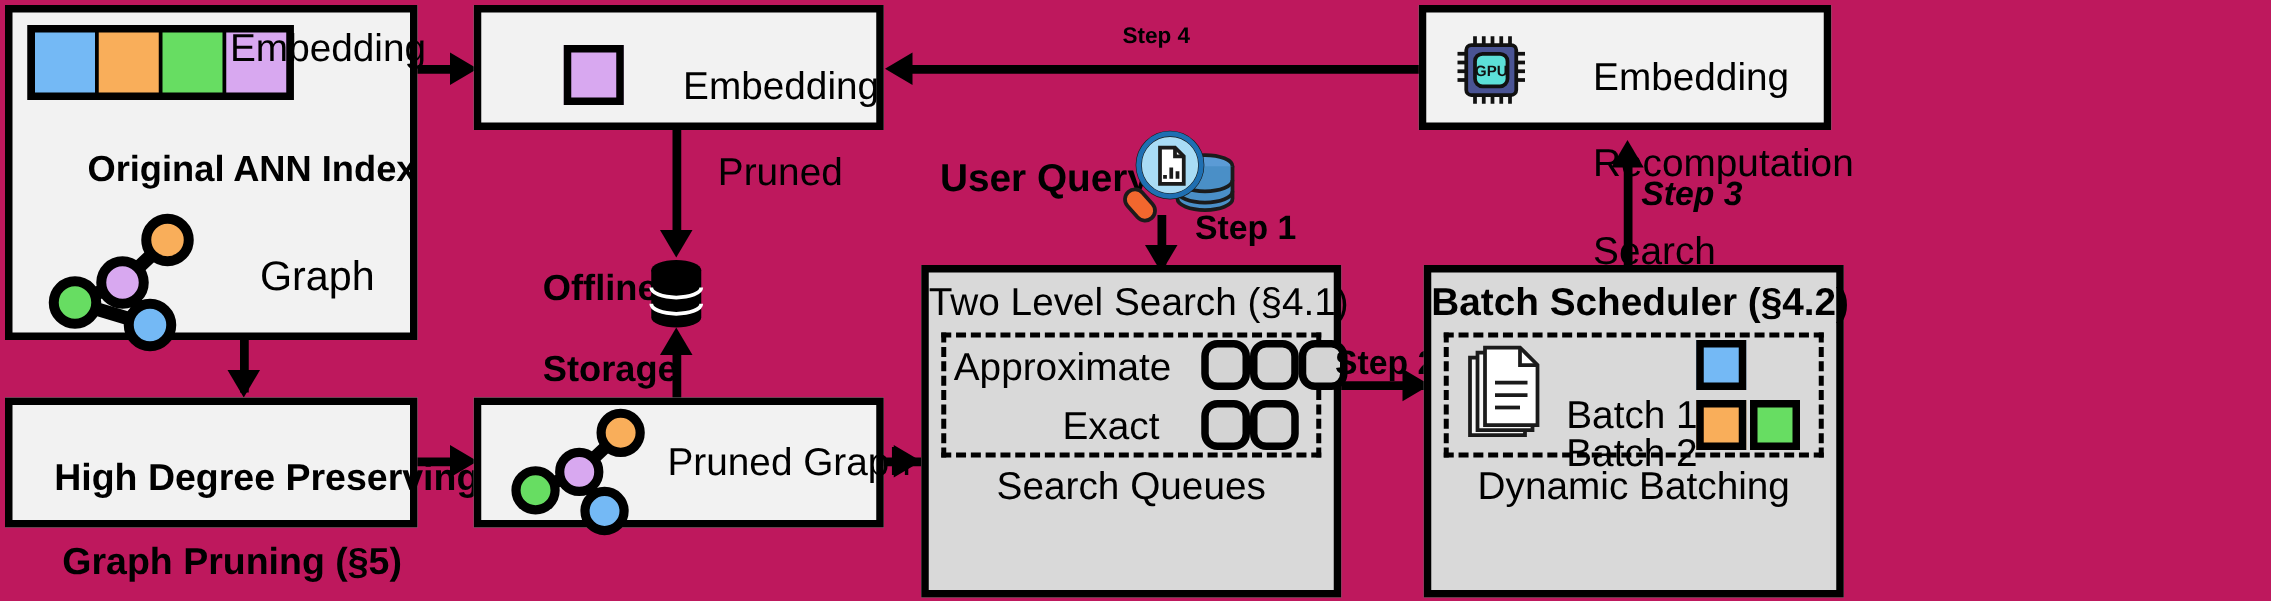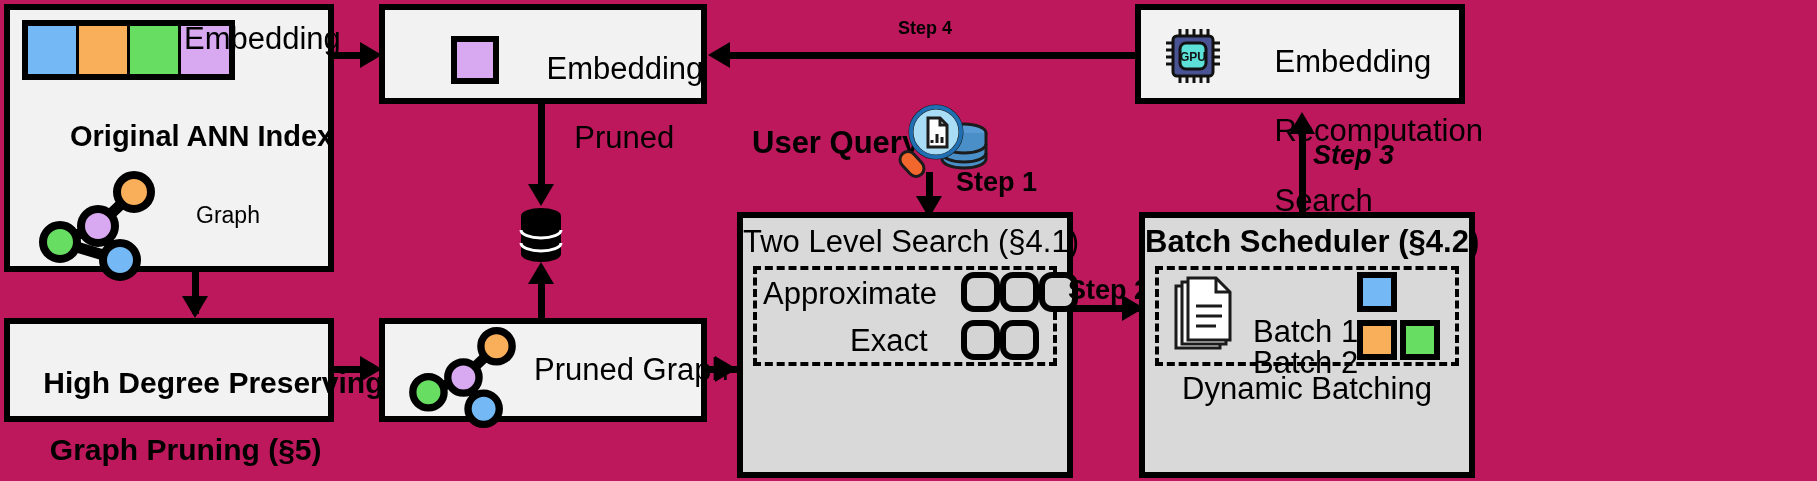--- a/index.html
+++ b/index.html
@@ -120,38 +120,42 @@
       <line x1="60" y1="56" x2="22" y2="72"></line>
       <line x1="60" y1="56" x2="82" y2="90"></line>
       <line x1="22" y1="72" x2="82" y2="90"></line>
     </g>
     <circle cx="96" cy="22" r="17" fill="#f9ae5a" stroke="#000" stroke-width="8"></circle>
     <circle cx="60" cy="56" r="17" fill="#d8a8f0" stroke="#000" stroke-width="8"></circle>
     <circle cx="22" cy="72" r="17" fill="#67dd62" stroke="#000" stroke-width="8"></circle>
     <circle cx="82" cy="90" r="17" fill="#74b9f5" stroke="#000" stroke-width="8"></circle>
   </svg>
 
-  <div class="lbl" style="left:196px; top:203px; font-size:23px;">Graph</div>
+  <div class="lbl" style="left:208px; top:203px; font-size:33px;">Graph</div>
 
   <div class="hline" style="left:334px; top:52px; width:38px;"></div>
   <div class="ahead right" style="left:360px; top:42px;"></div>
 
   <div class="vline" style="left:192px; top:272px; height:42px;"></div>
   <div class="ahead down" style="left:182px; top:296px;"></div>
 
   <div class="box" style="left:379px; top:4px; width:328px; height:100px;"></div>
   <div class="sq-swatch" style="left:451px; top:36px; width:48px; height:48px; background:#d8a8f0;"></div>
   <div class="lbl ctr" style="left:512px; top:17px; width:190px; font-size:31px;">
     <span>Embedding</span><br>
     <span>Pruned</span>
   </div>
 
   <div class="vline" style="left:538px; top:104px; height:88px;"></div>
   <div class="ahead down" style="left:528px; top:184px;"></div>
 
+  <div class="lbl bold ctr" style="left:402px; top:183px; width:118px; font-size:29px;">
+    <span>Offline</span><br>
+    <span>Storage</span>
+  </div>
 
   <svg class="svg-abs" style="left:519px; top:206px;" width="44" height="58" viewBox="0 0 44 58">
     <path d="M2 10 v38 a20 8 0 0 0 40 0 v-38 z" fill="#000"></path>
     <ellipse cx="22" cy="10" rx="20" ry="8" fill="#000"></ellipse>
     <ellipse cx="22" cy="10" rx="17" ry="6" fill="#fff" opacity="0.0"></ellipse>
     <path d="M2 24 a20 8 0 0 0 40 0" fill="none" stroke="#fff" stroke-width="3"></path>
     <path d="M2 37 a20 8 0 0 0 40 0" fill="none" stroke="#fff" stroke-width="3"></path>
   </svg>
 
   <div class="vline" style="left:538px; top:278px; height:44px;"></div>
@@ -219,20 +223,21 @@
 
   <div class="lbl" style="left:763px; top:277px; font-size:31px;">Approximate</div>
   <div class="qcell" style="left:961px; top:272px; width:39px; height:40px;"></div>
   <div class="qcell" style="left:1000px; top:272px; width:39px; height:40px;"></div>
   <div class="qcell" style="left:1039px; top:272px; width:39px; height:40px;"></div>
 
   <div class="lbl" style="left:850px; top:324px; font-size:31px;">Exact</div>
   <div class="qcell" style="left:961px; top:320px; width:39px; height:40px;"></div>
   <div class="qcell" style="left:1000px; top:320px; width:39px; height:40px;"></div>
 
+  <div class="lbl ctr" style="left:743px; top:372px; width:324px; font-size:31px;">Search Queues</div>
 
   <div class="hline" style="left:1073px; top:305px; width:72px;"></div>
   <div class="ahead right" style="left:1122px; top:295px;"></div>
   <div class="lbl bold ctr" style="left:1068px; top:275px; width:80px; font-size:27px;">Step 2</div>
 
   <div class="box shaded" style="left:1139px; top:212px; width:336px; height:266px;"></div>
   <div class="lbl ctr bold" style="left:1145px; top:225px; width:324px; font-size:31px;">Batch Scheduler (§4.2)</div>
 
   <div class="dashbox" style="left:1155px; top:266px; width:304px; height:100px;"></div>
 

